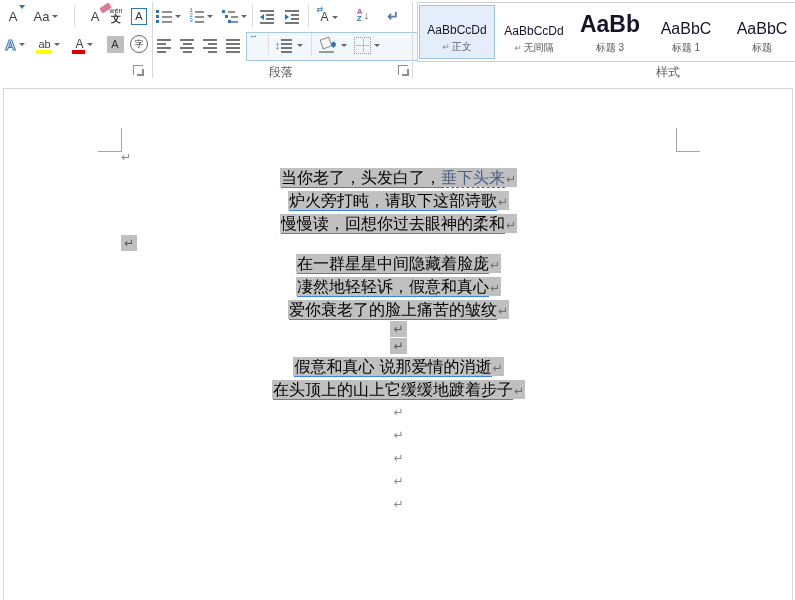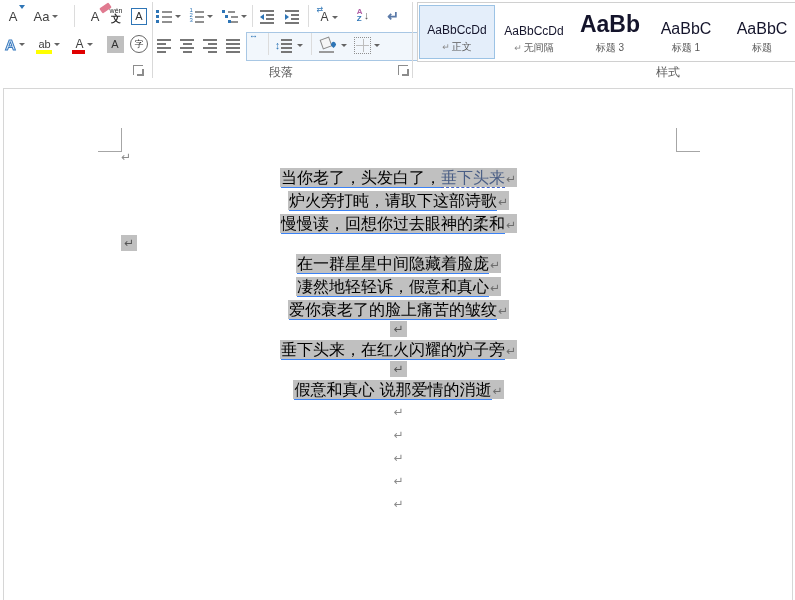--- a/index.html
+++ b/index.html
@@ -302,23 +302,23 @@
     <div id="doc-content">
         <div class="para empty l"><span class="pmark">↵</span></div>
         <div class="para text c"><span class="sel"><span class="seg">当你老了，头发白了，</span><span class="seg check">垂下头来</span><span class="pil">↵</span></span></div>
         <div class="para text c"><span class="sel"><span class="seg">炉火旁打盹，请取下这部诗歌</span><span class="pil">↵</span></span></div>
         <div class="para text c"><span class="sel"><span class="seg">慢慢读，回想你过去眼神的柔和</span><span class="pil">↵</span></span></div>
         <div class="para empty l"><span class="pmark selbox">↵</span></div>
         <div class="para text c"><span class="sel"><span class="seg">在一群星星中间隐藏着脸庞</span><span class="pil">↵</span></span></div>
         <div class="para text c"><span class="sel"><span class="seg">凄然地轻轻诉，假意和真心</span><span class="pil">↵</span></span></div>
         <div class="para text c"><span class="sel"><span class="seg">爱你衰老了的脸上痛苦的皱纹</span><span class="pil">↵</span></span></div>
         <div class="para empty c"><span class="pmark selbox">↵</span></div>
-        <div class="para text c"><span class="sel"><span class="seg">垂下头来，在红火闪耀的炉子旁</span><span class="pil">↵</span></span></div>
         <div class="para empty c"><span class="pmark selbox">↵</span></div>
         <div class="para text c"><span class="sel"><span class="seg">假意和真心 说那爱情的消逝</span><span class="pil">↵</span></span></div>
+        <div class="para text c"><span class="sel"><span class="seg">在头顶上的山上它缓缓地踱着步子</span><span class="pil">↵</span></span></div>
         <div class="para empty c tail"><span class="pmark">↵</span></div>
         <div class="para empty c tail"><span class="pmark">↵</span></div>
         <div class="para empty c tail"><span class="pmark">↵</span></div>
         <div class="para empty c tail"><span class="pmark">↵</span></div>
         <div class="para empty c tail"><span class="pmark">↵</span></div>
       </div>
   </div>
 </div>
 
 </body></html>

